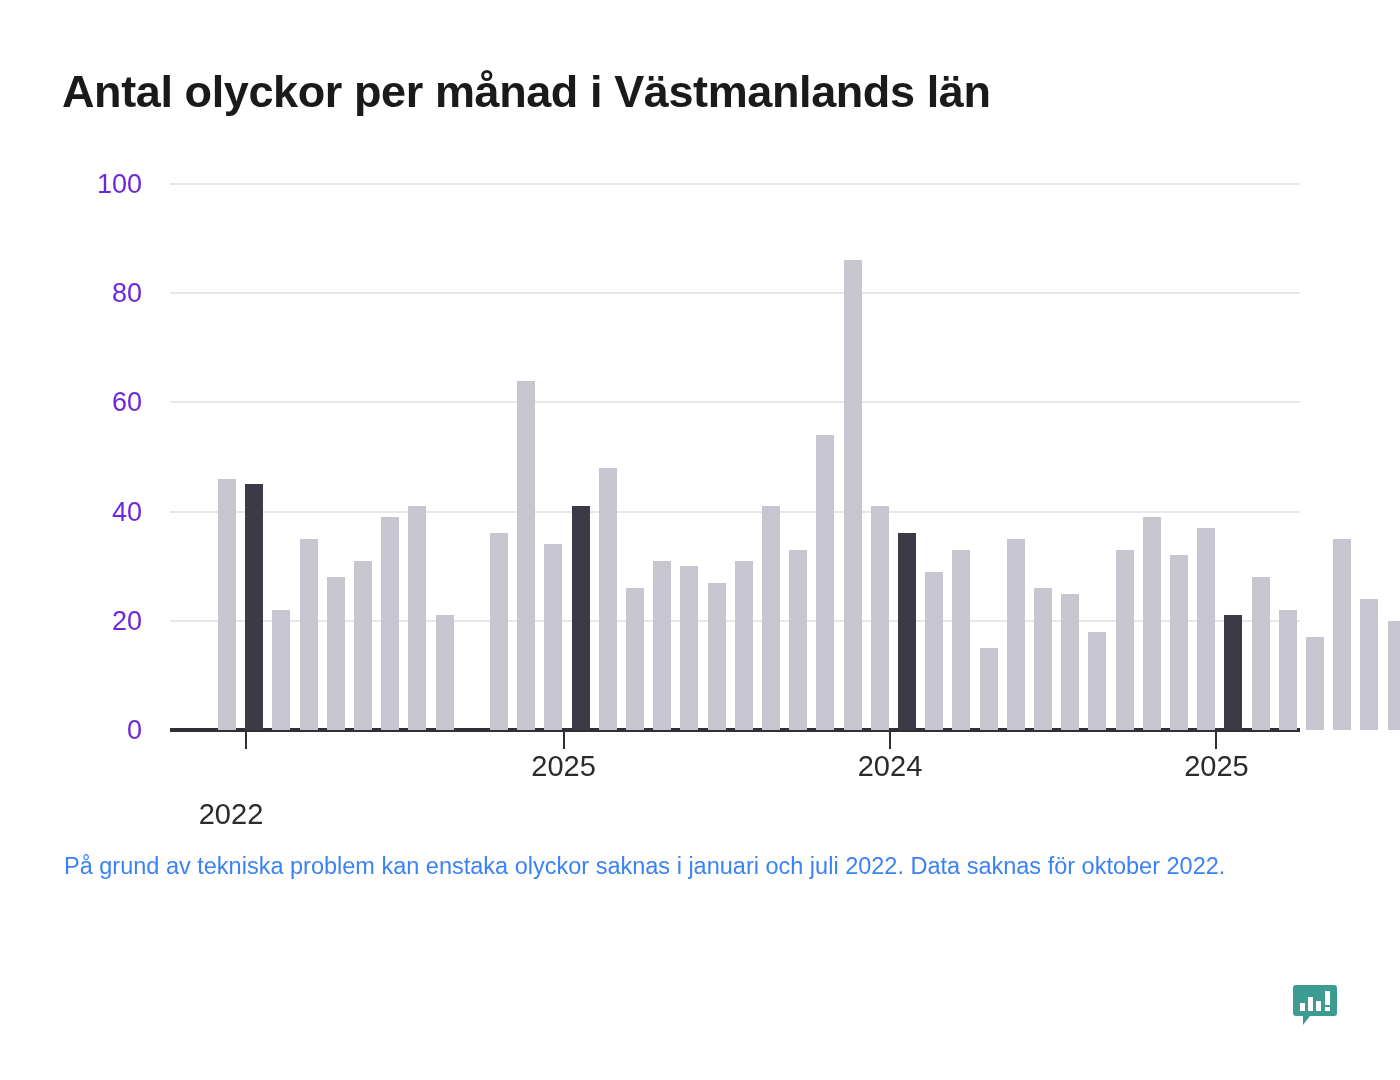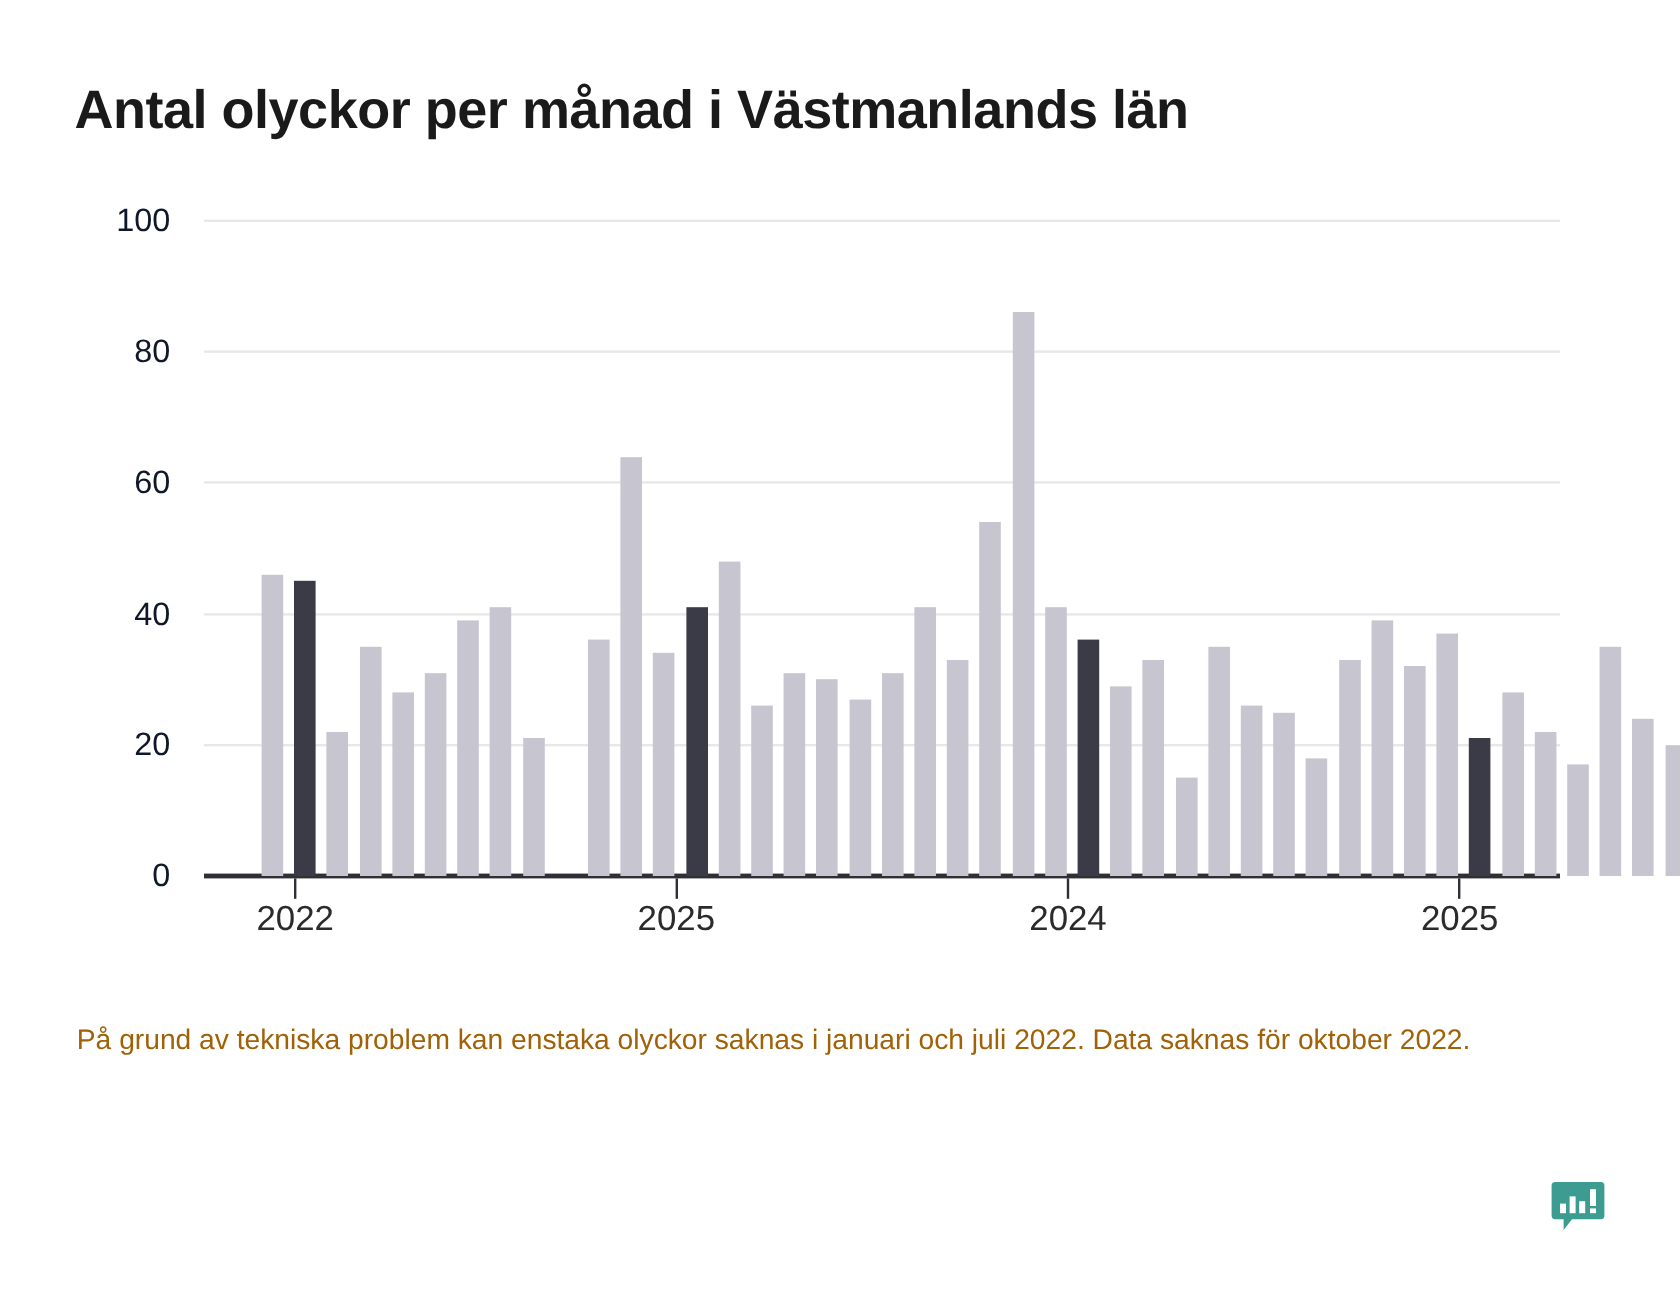--- a/index.html
+++ b/index.html
@@ -42,21 +42,21 @@
     background:#2f2f35;
     height:4px;
     left:170px; width:1130px;
   }
   .ytick-label{
     position:absolute;
     right:1258px;
     width:120px;
     text-align:right;
     font-size:27px;
-    color:#0f172a;
+    color:#6d28d9;
     transform:translateY(-50%);
   }
 
   .bars{ position:absolute; left:0; top:0; width:100%; height:100%; }
   .bar{
     position:absolute;
     bottom:60px;           
     width:18px;
     background:#c6c5d0;
   }
@@ -77,21 +77,21 @@
     transform:translateX(-50%);
     white-space:nowrap;
   }
 
   .footnote{
     position:absolute;
     left:64px; top:851px;
     width:1220px;
     font-size:23.5px;
     line-height:1.32;
-    color:#a16207;
+    color:#3b82f6;
   }
 
   
   .logo{
     position:absolute;
     right:62px; bottom:52px;
     display:flex;
     align-items:center;
     gap:12px;
   }
@@ -166,21 +166,21 @@
       <div class="bar highlight-dark" title="2025-01: 21" style="left: 1224.4px; width: 18px; height: 114.66px; bottom: 60px;"></div>
       <div class="bar" title="2025-02: 28" style="left: 1251.6px; width: 18px; height: 152.88px; bottom: 60px;"></div>
       <div class="bar" title="2025-03: 22" style="left: 1278.8px; width: 18px; height: 120.12px; bottom: 60px;"></div>
       <div class="bar" title="2025-04: 17" style="left: 1306px; width: 18px; height: 92.82px; bottom: 60px;"></div>
       <div class="bar" title="2025-05: 35" style="left: 1333.2px; width: 18px; height: 191.1px; bottom: 60px;"></div>
       <div class="bar" title="2025-06: 24" style="left: 1360.4px; width: 18px; height: 131.04px; bottom: 60px;"></div>
       <div class="bar" title="2025-07: 20" style="left: 1387.6px; width: 18px; height: 109.2px; bottom: 60px;"></div>
     </div>
   <div class="xticks">
       <div class="xtick" style="left: 245px;"></div>
-      <div class="xtick-label" style="left: 246px;">2022</div>
+      <div class="xtick-label" style="left: 231px; margin-top: 48px;">2022</div>
       <div class="xtick" style="left: 562.6px;"></div>
       <div class="xtick-label" style="left: 563.6px;">2025</div>
       <div class="xtick" style="left: 889px;"></div>
       <div class="xtick-label" style="left: 890px;">2024</div>
       <div class="xtick" style="left: 1215.4px;"></div>
       <div class="xtick-label" style="left: 1216.4px; text-align: center;">2025</div>
     </div>
 </div>
 
 <div class="footnote">På grund av tekniska problem kan enstaka olyckor saknas i januari och juli 2022. Data saknas för oktober 2022.</div>

